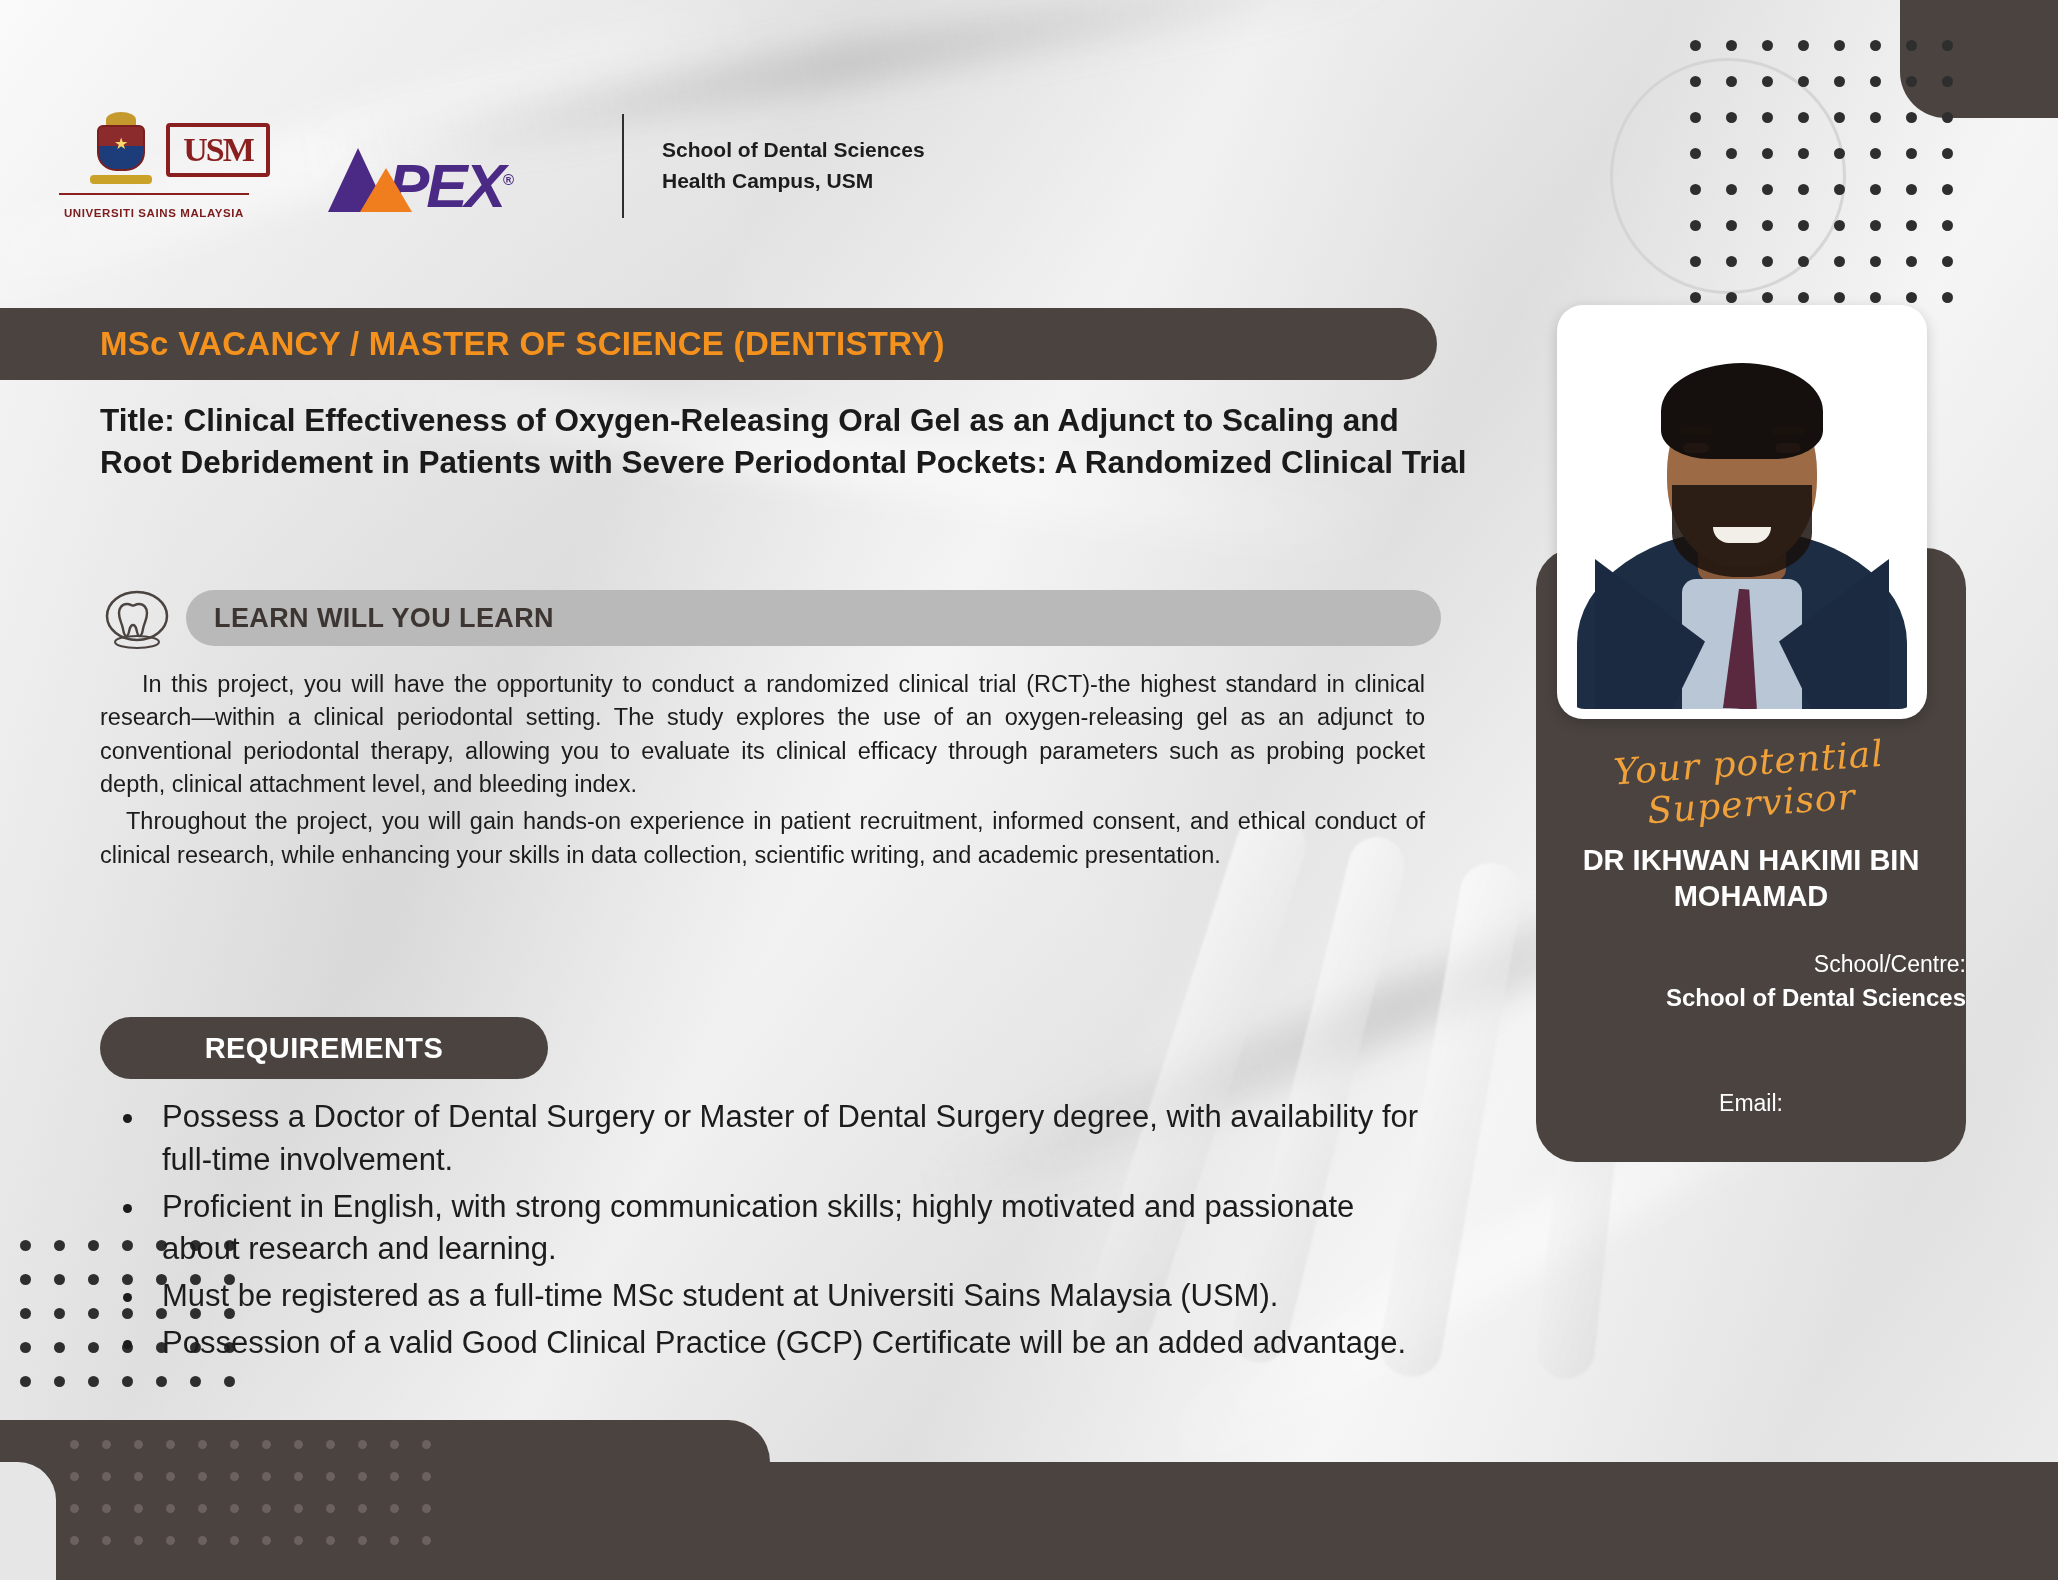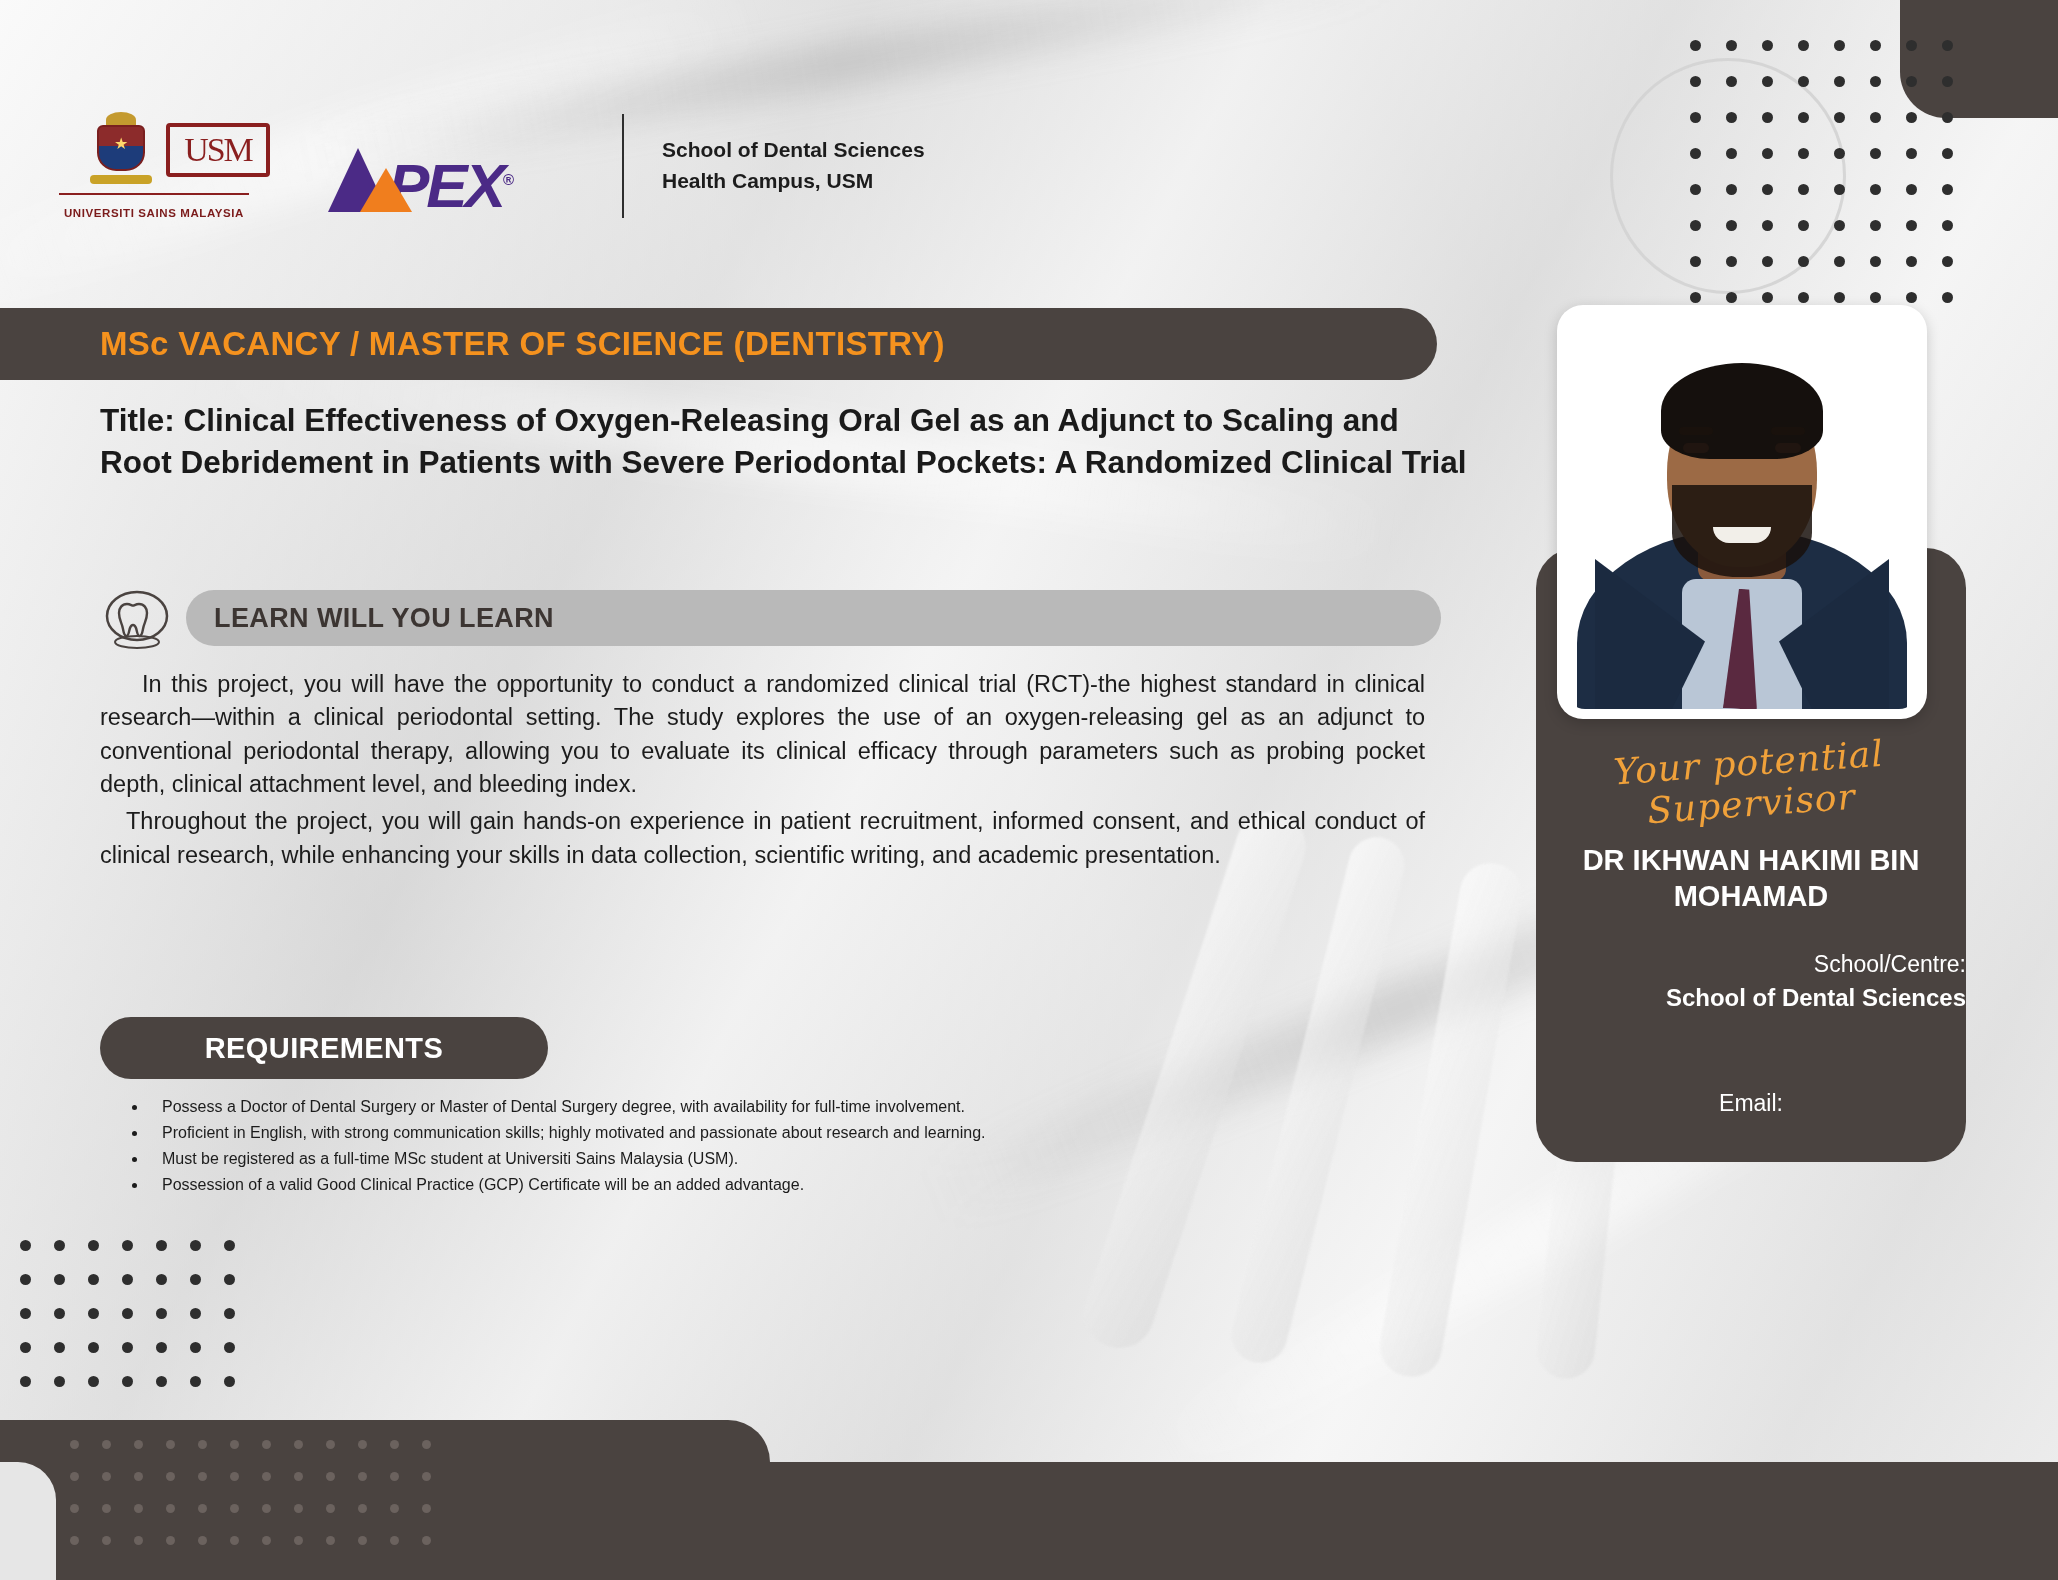--- a/index.html
+++ b/index.html
@@ -90,21 +90,21 @@
       background: #c49a2f; border-radius: 50% 50% 0 0; }
   .crest .c-body { position: absolute; top: 13px; left: 9px; width: 48px; height: 46px;
       background: linear-gradient(#8c2b2b 0 45%, #1d3c7a 45% 100%);
       border-radius: 6px 6px 40% 40%; border: 2px solid #7a1f1f; }
   .crest .c-star { position: absolute; top: 22px; left: 26px; color: #ffd96b; font-size: 16px; }
   .crest .c-ribbon { position: absolute; bottom: 4px; left: 2px; width: 62px; height: 9px;
       background: #c9a227; border-radius: 4px; }
   .usm-box {
     width: 104px; height: 54px; border: 4px solid #8a1f1f; border-radius: 4px;
     display: flex; align-items: center; justify-content: center;
-    font-weight: 400; font-size: 34px; color: #8a1f1f; letter-spacing: -2px;
+    font-weight: 700; font-size: 34px; color: #8a1f1f; letter-spacing: -2px;
     font-family: "Liberation Serif", serif;
   }
   .usm-caption {
     margin-top: 8px; font-size: 11.5px; letter-spacing: .6px; color: #7b1b1b; font-weight: 700;
     text-align: center; width: 190px; margin-left: -50px;
   }
   .usm-rule { width: 190px; height: 2px; background: #8a1f1f; margin: 5px 0 4px -50px; }
 
   .apex { position: relative; margin-left: 52px; display: flex; align-items: flex-end; }
   .apex-word {
@@ -164,21 +164,21 @@
   .indent { display: inline-block; width: 42px; }
 
   
   .req-pill {
     position: absolute; left: 100px; top: 1017px; width: 448px; height: 62px;
     background: #4a4340; border-radius: 31px; display: flex; align-items: center; justify-content: center;
   }
   .req-pill span { color: #ffffff; font-size: 29px; font-weight: 700; letter-spacing: .4px; }
   .req-list {
     position: absolute; left: 148px; top: 1096px; width: 1290px;
-    font-size: 16px; line-height: 1.38; color: #1c1c1c;
+    font-size: 31px; line-height: 1.38; color: #1c1c1c;
   }
   .req-list li { margin-bottom: 4px; padding-left: 14px; }
 
   
   .sup-card {
     position: absolute; right: 92px; top: 548px; width: 430px; height: 614px;
     background: #4a4340; border-radius: 40px;
   }
   .photo-frame {
     position: absolute; right: 131px; top: 305px; width: 370px; height: 414px;

